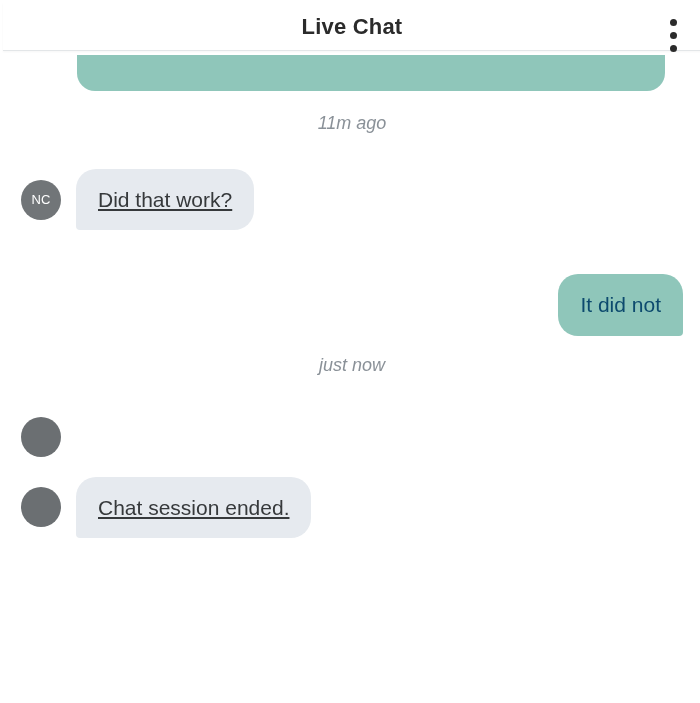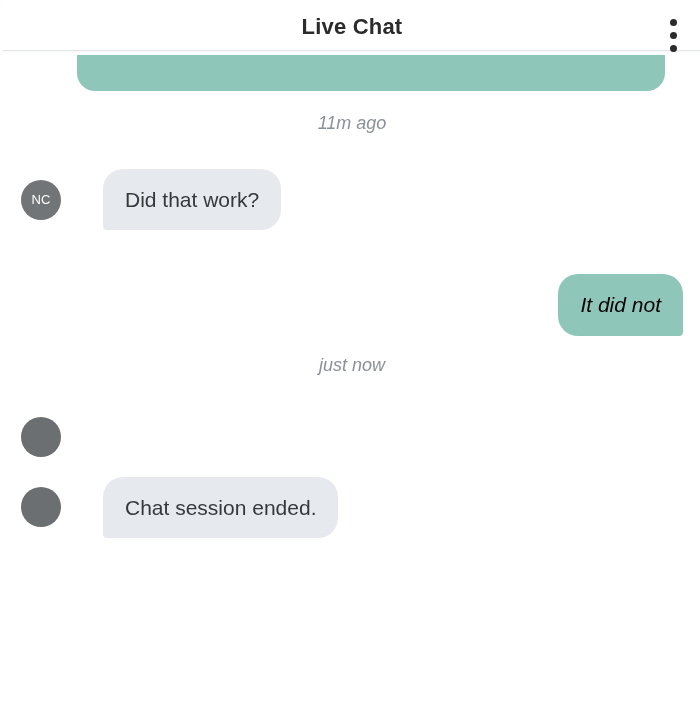--- a/index.html
+++ b/index.html
@@ -66,21 +66,20 @@
       text-align: center;
       color: #8a9198;
       font-size: 18px;
       margin: 22px 0 34px 0;
       font-style: italic;
     }
     .row {
       display: flex;
       align-items: flex-end;
       margin-bottom: 28px;
-      gap: 27px;
     }
     .row.incoming { justify-content: flex-start; }
     .row.outgoing { justify-content: flex-end; }
     .avatar {
       width: 40px;
       height: 40px;
       border-radius: 50%;
       background: #717578;
       color: #fff;
       font-size: 13px;
@@ -97,26 +96,26 @@
       padding: 16px 22px;
       border-radius: 20px;
       font-size: 21px;
       line-height: 1.4;
       color: #36393b;
       max-width: 520px;
     }
     .bubble.incoming {
       background: #e6eaef;
       border-bottom-left-radius: 4px;
+      text-decoration: underline;
     }
     .bubble.outgoing {
       background: #8fc6ba;
       border-bottom-right-radius: 4px;
-      color: #000000;
-      font-style: italic;
+      color: #0c4a6e;
     }
   </style>
 </head>
 <body>
 
 <div class="header">
   <div class="header-title">Live Chat</div>
   <div class="menu-dots">
     <span></span>
       <span></span>

